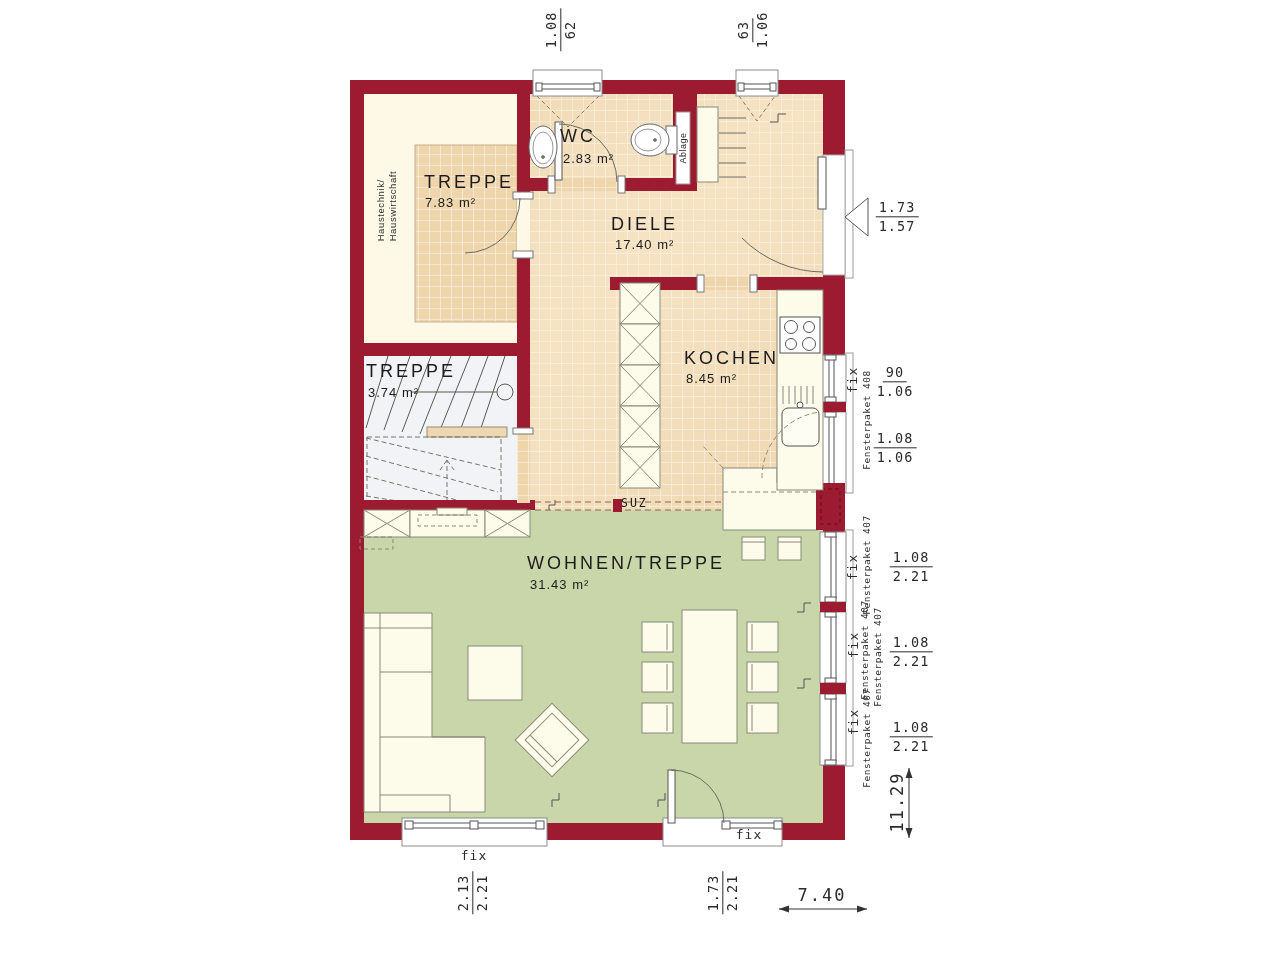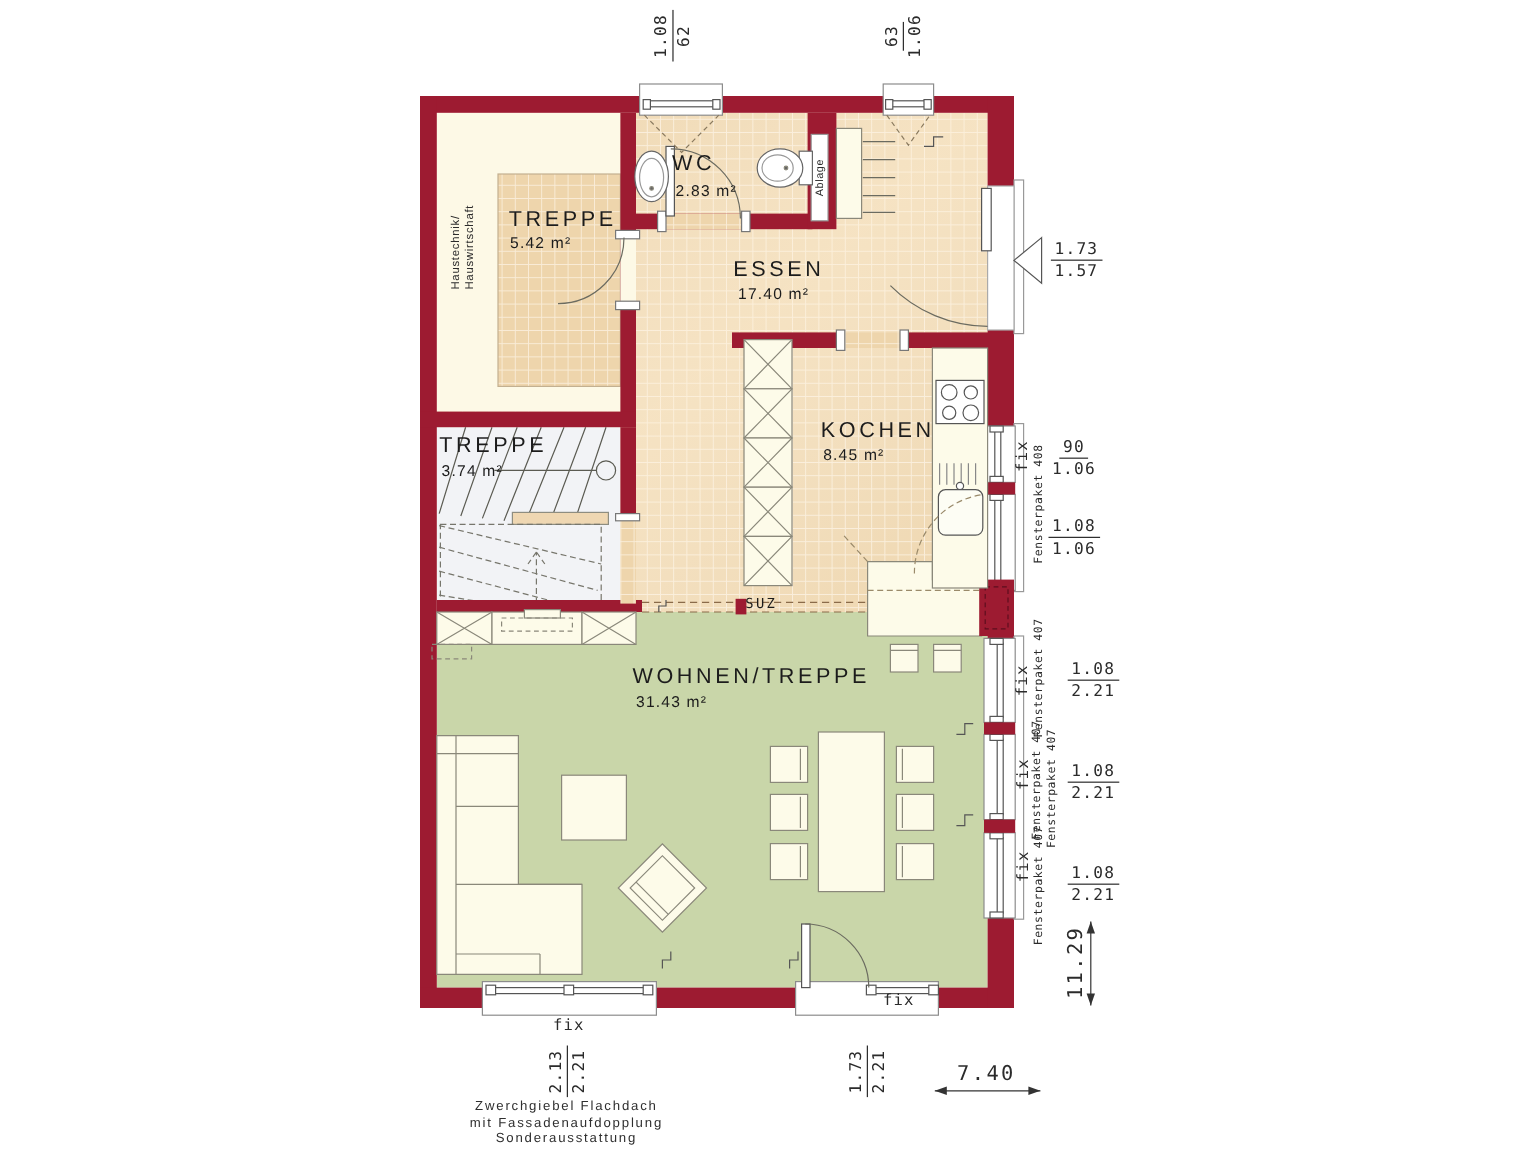--- a/index.html
+++ b/index.html
@@ -266,24 +266,24 @@
     <line x1="779" y1="909" x2="867" y2="909"></line>
     <path d="M779 909 l10 -3.5 v7 z" fill="#333" stroke="none"></path>
     <path d="M867 909 l-10 -3.5 v7 z" fill="#333" stroke="none"></path>
     <line x1="909" y1="768" x2="909" y2="838"></line>
     <path d="M909 768 l-3.5 10 h7 z" fill="#333" stroke="none"></path>
     <path d="M909 838 l-3.5 -10 h7 z" fill="#333" stroke="none"></path>
   </g>
 </svg>
 
 <div class="lbl room-name" style="left:424px;top:172px">TREPPE</div>
-<div class="lbl room-area" style="left:425px;top:195px">5.42 m²</div>
+<div class="lbl room-area" style="left:425px;top:195px">7.83 m²</div>
 <div class="lbl room-name" style="left:560px;top:126px">WC</div>
 <div class="lbl room-area" style="left:563px;top:151px">2.83 m²</div>
-<div class="lbl room-name" style="left:611px;top:214px">ESSEN</div>
+<div class="lbl room-name" style="left:611px;top:214px">DIELE</div>
 <div class="lbl room-area" style="left:615px;top:237px">17.40 m²</div>
 <div class="lbl room-name" style="left:684px;top:348px">KOCHEN</div>
 <div class="lbl room-area" style="left:686px;top:371px">8.45 m²</div>
 <div class="lbl room-name" style="left:366px;top:361px">TREPPE</div>
 <div class="lbl room-area" style="left:368px;top:385px">3.74 m²</div>
 <div class="lbl room-name" style="left:527px;top:553px">WOHNEN/TREPPE</div>
 <div class="lbl room-area" style="left:530px;top:577px">31.43 m²</div>
 
 <div class="lbl suz" style="left:621px;top:496px">SUZ</div>
 <div class="vtext ablage" style="left:683px;top:148px">Ablage</div>
@@ -341,19 +341,14 @@
   <span class="den">2.21</span>
 </div>
 <div class="frac rot" style="left:723px;top:893px">
   <span class="num">1.73</span>
   <span class="den">2.21</span>
 </div>
 
 <div class="htext big-dim" style="left:822px;top:895px">7.40</div>
 <div class="vtext big-dim" style="left:897px;top:802px">11.29</div>
 
-<div class="footer">
-  <span>Zwerchgiebel Flachdach</span>
-  <span>mit Fassadenaufdopplung</span>
-  <span>Sonderausstattung</span>
-</div>
 
 </div>
 
 </body></html>

